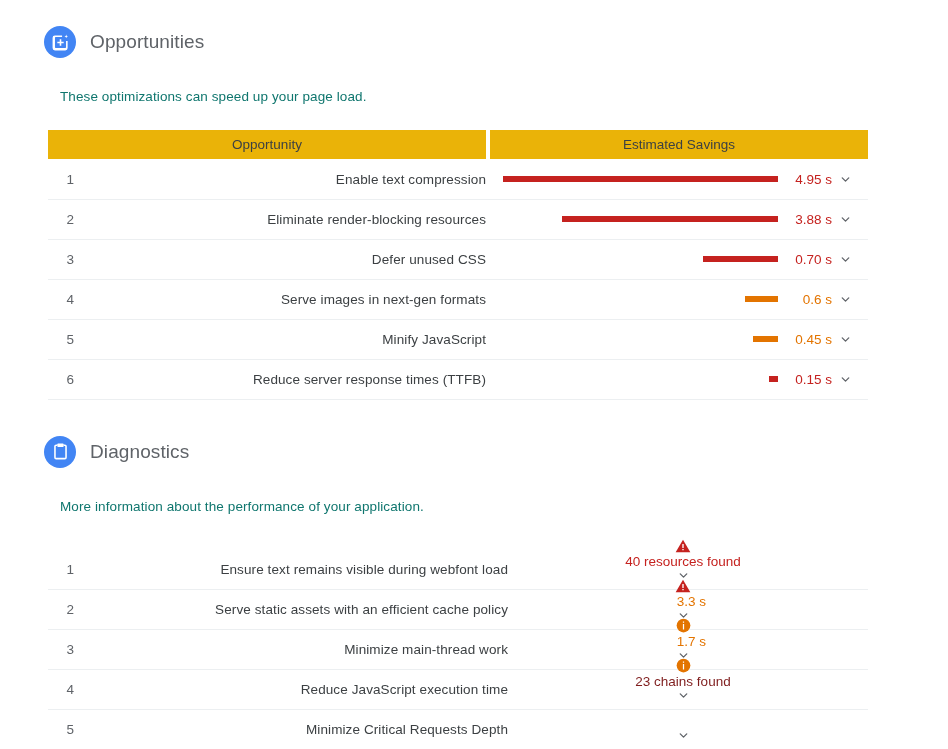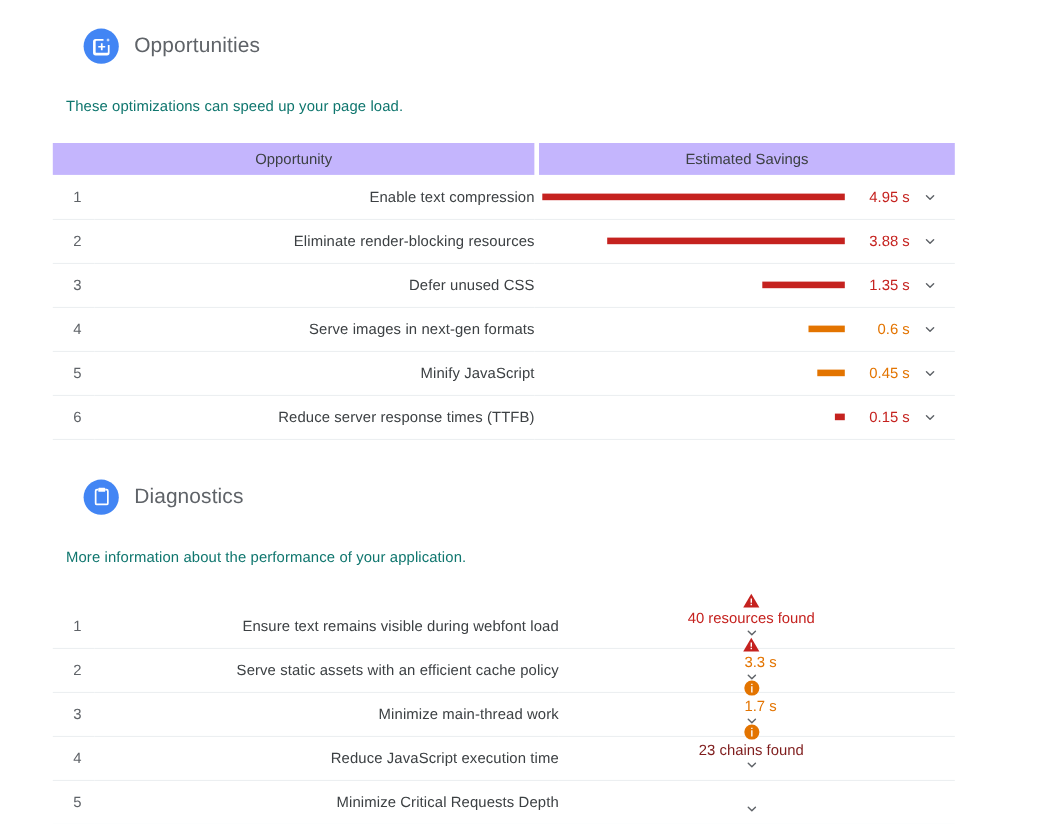--- a/index.html
+++ b/index.html
@@ -10,21 +10,21 @@
     font-family: "Liberation Sans", sans-serif;
     overflow: hidden;
   }
   .page { position: relative; width: 948px; height: 749px; padding: 0; }
 
   
   .section-head {
     display: flex;
     align-items: center;
     gap: 14px;
-    padding-left: 76px;
+    padding-left: 44px;
     text-align: center;
   }
   .sec-icon {
     width: 32px; height: 32px;
     border-radius: 50%;
     background: #4285f4;
     display: flex; align-items: center; justify-content: center;
     flex: 0 0 32px;
   }
   .sec-icon svg { display: block; }
@@ -37,21 +37,21 @@
   .sec-sub {
     padding-left: 60px;
     font-size: 13.5px;
     color: #0f766e;
     letter-spacing: .1px;
   }
 
   
   .tbl { margin-left: 48px; width: 820px; border-collapse: collapse; }
   .tbl .hdr-row th {
-    background: #c4b5fd;
+    background: #eab308;
     color: #3c4043;
     font-weight: 400;
     font-size: 13.5px;
     height: 29px;
     text-align: center;
     vertical-align: middle;
   }
   .hdr-gap { background: #ffffff !important; width: 4px; padding: 0; }
 
   .row {
@@ -76,21 +76,21 @@
   }
   .cell-savings {
     width: 378px;
     vertical-align: middle;
     padding: 0;
   }
   .savings-wrap {
     display: flex;
     align-items: center;
     justify-content: flex-end;
-    gap: 5px;
+    gap: 0;
     height: 39px;
     padding-right: 10px;
   }
   .bar-track {
     flex: 1 1 auto;
     display: flex;
     justify-content: flex-end;
     align-items: center;
     height: 100%;
     padding-right: 8px;
@@ -216,21 +216,21 @@
 
       <tr class="row">
         <td class="cell-num">3</td>
         <td class="cell-label">Defer unused CSS</td>
         <td class="hdr-gap" style="background:#fff"></td>
         <td class="cell-savings">
           <div class="savings-wrap">
             <div class="bar-track">
               <div class="bar" style="width:75px;background:#c5221f"></div>
             </div>
-            <div class="val red">1.35 s</div>
+            <div class="val red">0.70 s</div>
             <div class="chev">
               <svg width="13" height="13" viewBox="0 0 24 24">
                   <path fill="none" stroke="#5f6368" stroke-width="2.4" stroke-linecap="round" stroke-linejoin="round" d="M6 9l6 6 6-6"></path>
                 </svg>
             </div>
           </div>
         </td>
       </tr>
 
       <tr class="row">

